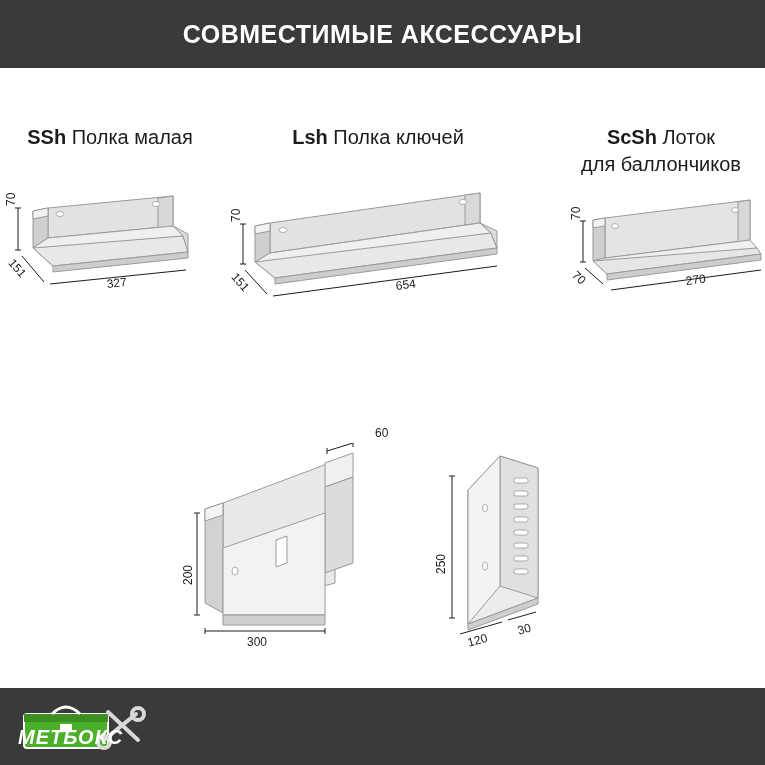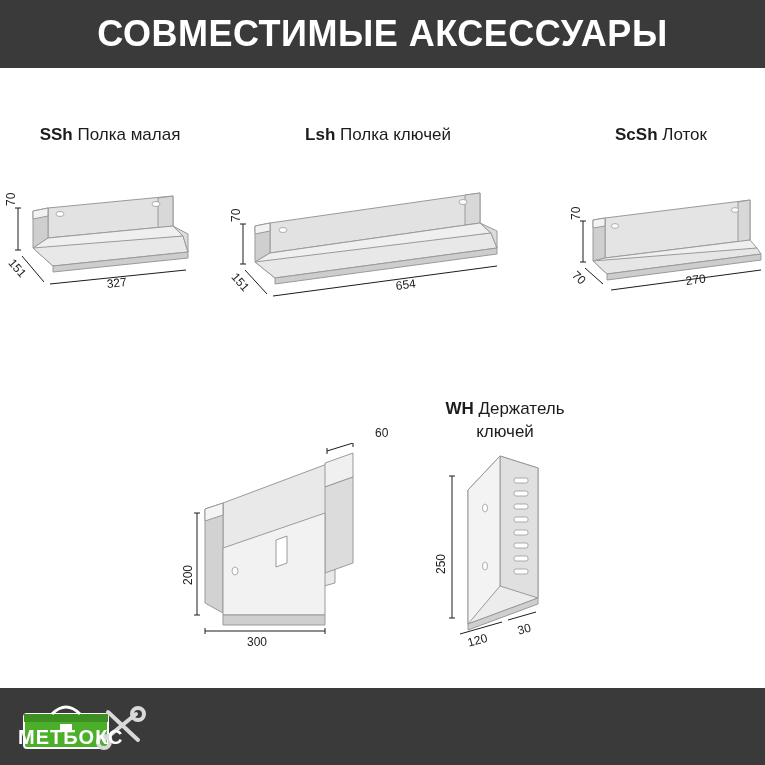--- a/index.html
+++ b/index.html
@@ -27,41 +27,41 @@
     top: 0; left: 0;
     width: 765px;
     height: 68px;
     background: #3a3a3a;
     display: flex;
     align-items: center;
     justify-content: center;
   }
   .header-title {
     color: #ffffff;
-    font-size: 36px;
+    font-size: 25px;
     font-weight: bold;
     letter-spacing: 0.5px;
     text-align: center;
     font-family: "Liberation Sans", sans-serif;
   }
 
   
   .content {
     position: absolute;
     top: 68px; left: 0;
     width: 765px;
     height: 620px;
     background: #ffffff;
   }
 
   .item {
     position: absolute;
   }
   .item-label {
-    font-size: 17px;
+    font-size: 20px;
     color: #1c1c1c;
     line-height: 1.35;
     text-align: center;
     font-family: "Liberation Sans", sans-serif;
   }
   .item-label b {
     font-weight: bold;
   }
   .drawing {
     position: absolute;
@@ -76,20 +76,21 @@
 
   
   .footer {
     position: absolute;
     bottom: 0; left: 0;
     width: 765px;
     height: 77px;
     background: #3a3a3a;
     display: flex;
     align-items: center;
+    font-style: italic;
   }
   .logo {
     position: relative;
     margin-left: 8px;
     width: 168px;
     height: 66px;
     display: flex;
     align-items: center;
   }
   .logo-svg { display:block; }
@@ -169,20 +170,21 @@
         <line x1="38" y1="118" x2="262" y2="88" stroke="#1c1c1c" stroke-width="1"></line>
       </svg>
       <div class="dim" style="left:-6px; top:44px; transform:rotate(-90deg); transform-origin:left top;">70</div>
       <div class="dim" style="left:4px; top:92px; transform:rotate(49deg); transform-origin:left top;">151</div>
       <div class="dim" style="left:160px; top:101px; transform:rotate(-7deg); transform-origin:left top;">654</div>
     </div>
 
     <div class="item" style="left:566px; top:56px; width:190px;">
       <div class="item-label">
         <b>ScSh</b><span> Лоток</span>
+        <div>для баллончиков</div>
       </div>
     </div>
 
     <div class="drawing" style="left:575px; top:120px;">
       <svg width="190" height="130" viewBox="0 0 190 130">
         <polygon points="30,30 175,12 175,52 30,70" fill="#e4e4e4" stroke="#9a9a9a" stroke-width="1"></polygon>
         <polygon points="18,32 30,30 30,70 18,73" fill="#cfcfcf" stroke="#9a9a9a" stroke-width="1"></polygon>
         <polygon points="18,32 30,30 30,38 18,40" fill="#f2f2f2" stroke="#9a9a9a" stroke-width="1"></polygon>
         <polygon points="163,14 175,12 175,52 163,54" fill="#d8d8d8" stroke="#9a9a9a" stroke-width="1"></polygon>
         <polygon points="18,73 30,70 175,52 182,60 38,80 32,86" fill="#efefef" stroke="#9a9a9a" stroke-width="1"></polygon>
@@ -228,26 +230,20 @@
         <line x1="150" y1="185" x2="150" y2="191" stroke="#1c1c1c" stroke-width="1"></line>
         <line x1="152" y1="8" x2="178" y2="0" stroke="#1c1c1c" stroke-width="1"></line>
         <line x1="152" y1="5" x2="152" y2="11" stroke="#1c1c1c" stroke-width="1"></line>
         <line x1="178" y1="-3" x2="178" y2="4" stroke="#1c1c1c" stroke-width="1"></line>
       </svg>
       <div class="dim" style="left:6px; top:142px; transform:rotate(-90deg); transform-origin:left top;">200</div>
       <div class="dim" style="left:72px; top:192px;">300</div>
       <div class="dim" style="left:200px; top:-17px;">60</div>
     </div>
 
-    <div class="item" style="left:410px; top:330px; width:190px;">
-      <div class="item-label">
-        <b>WH</b><span> Держатель</span>
-        <div>ключей</div>
-      </div>
-    </div>
 
     <div class="drawing" style="left:430px; top:378px;">
       <svg width="180" height="200" viewBox="0 0 180 200">
 
         <polygon points="70,10 108,22 108,152 38,178 38,44" fill="#ececec" stroke="#9a9a9a" stroke-width="1"></polygon>
 
         <polygon points="70,10 108,22 108,152 70,140" fill="#e0e0e0" stroke="#9a9a9a" stroke-width="1"></polygon>
 
         <polygon points="38,44 70,10 70,140 38,178" fill="#f3f3f3" stroke="#9a9a9a" stroke-width="1"></polygon>
 

